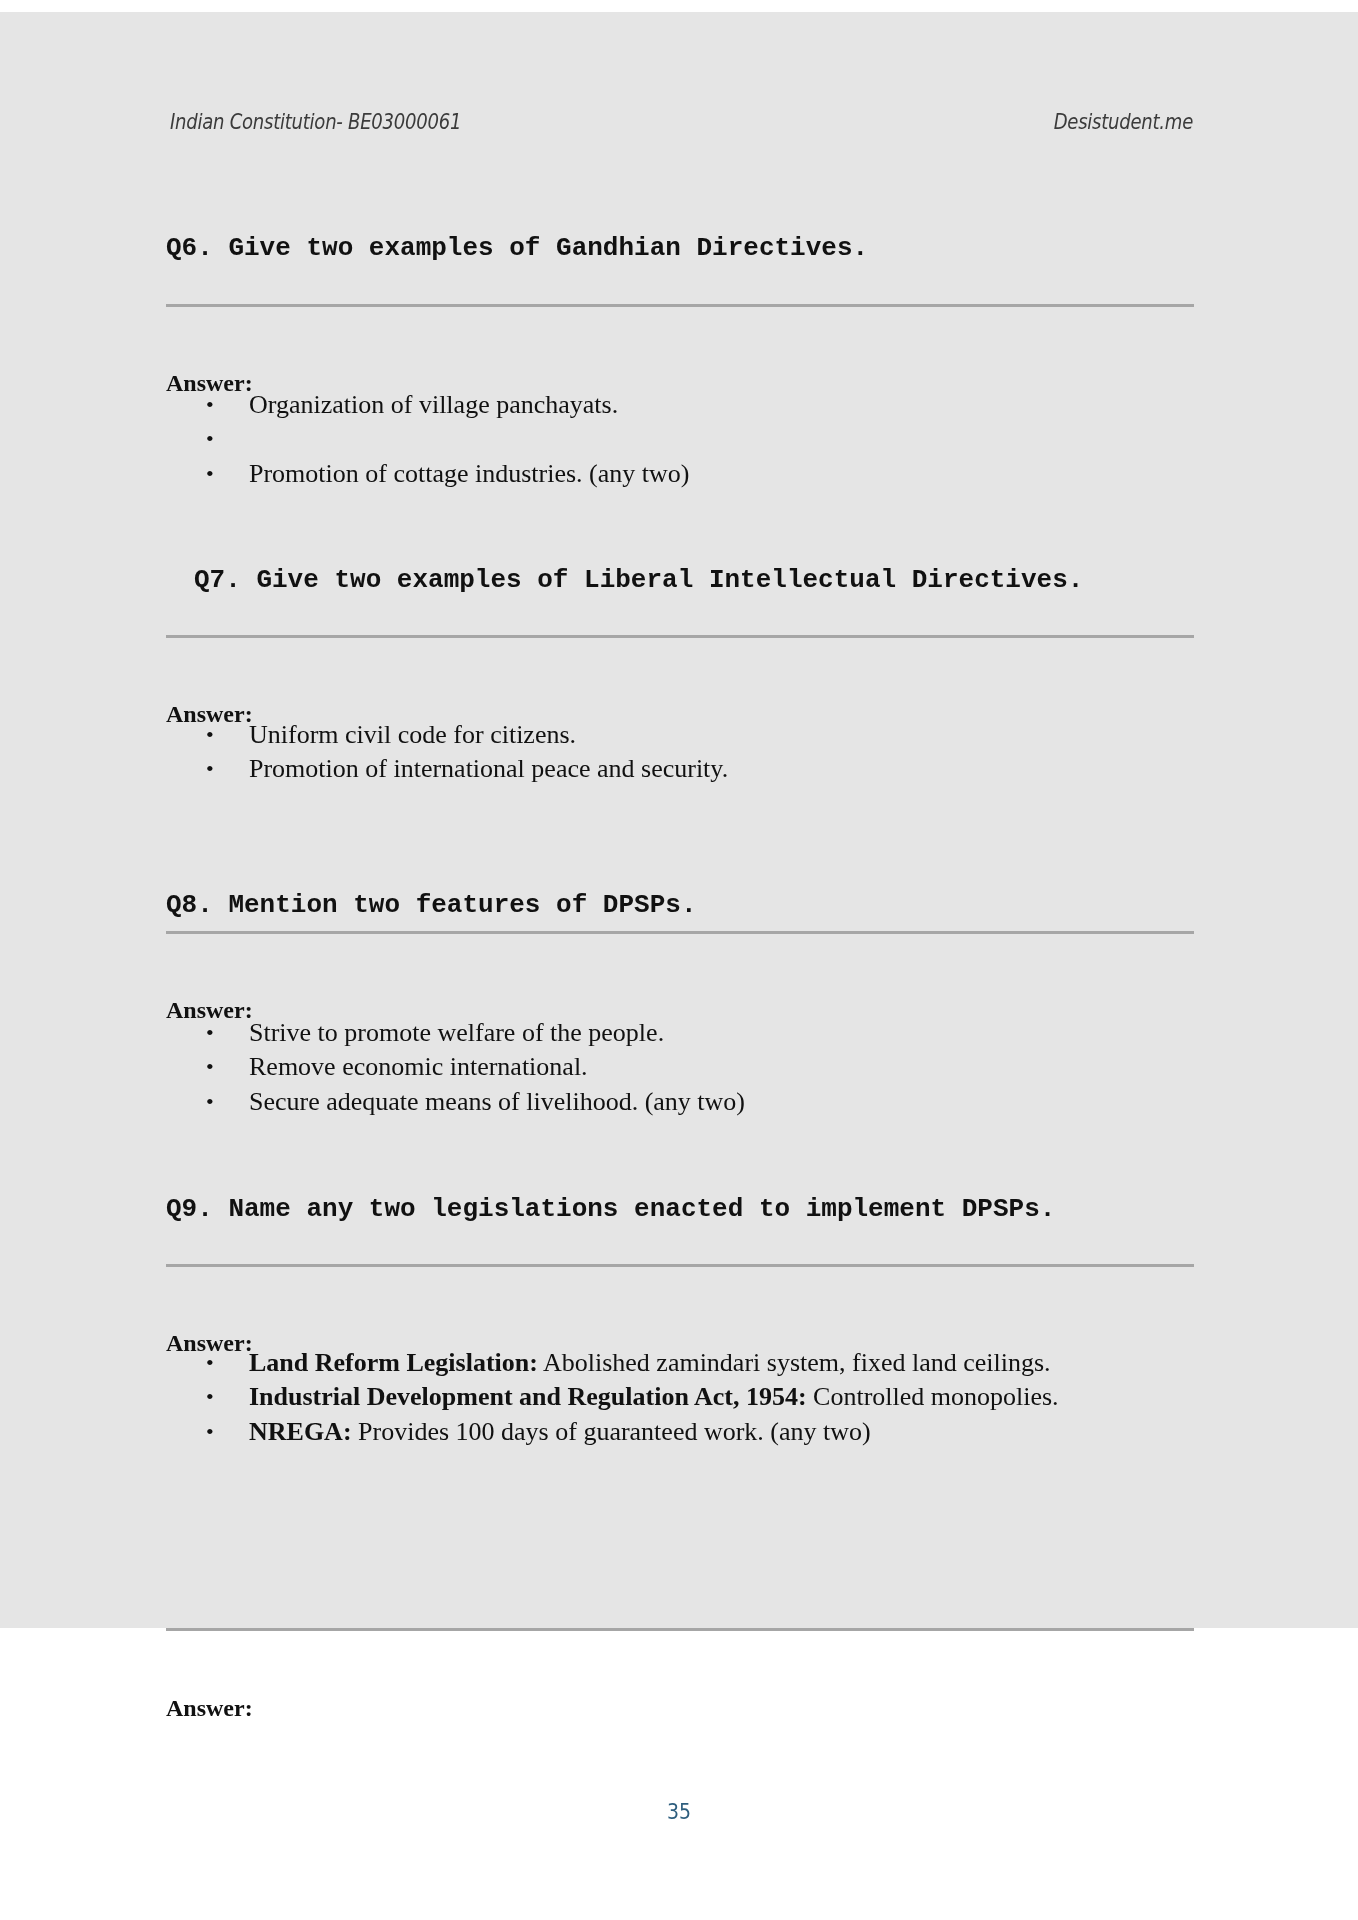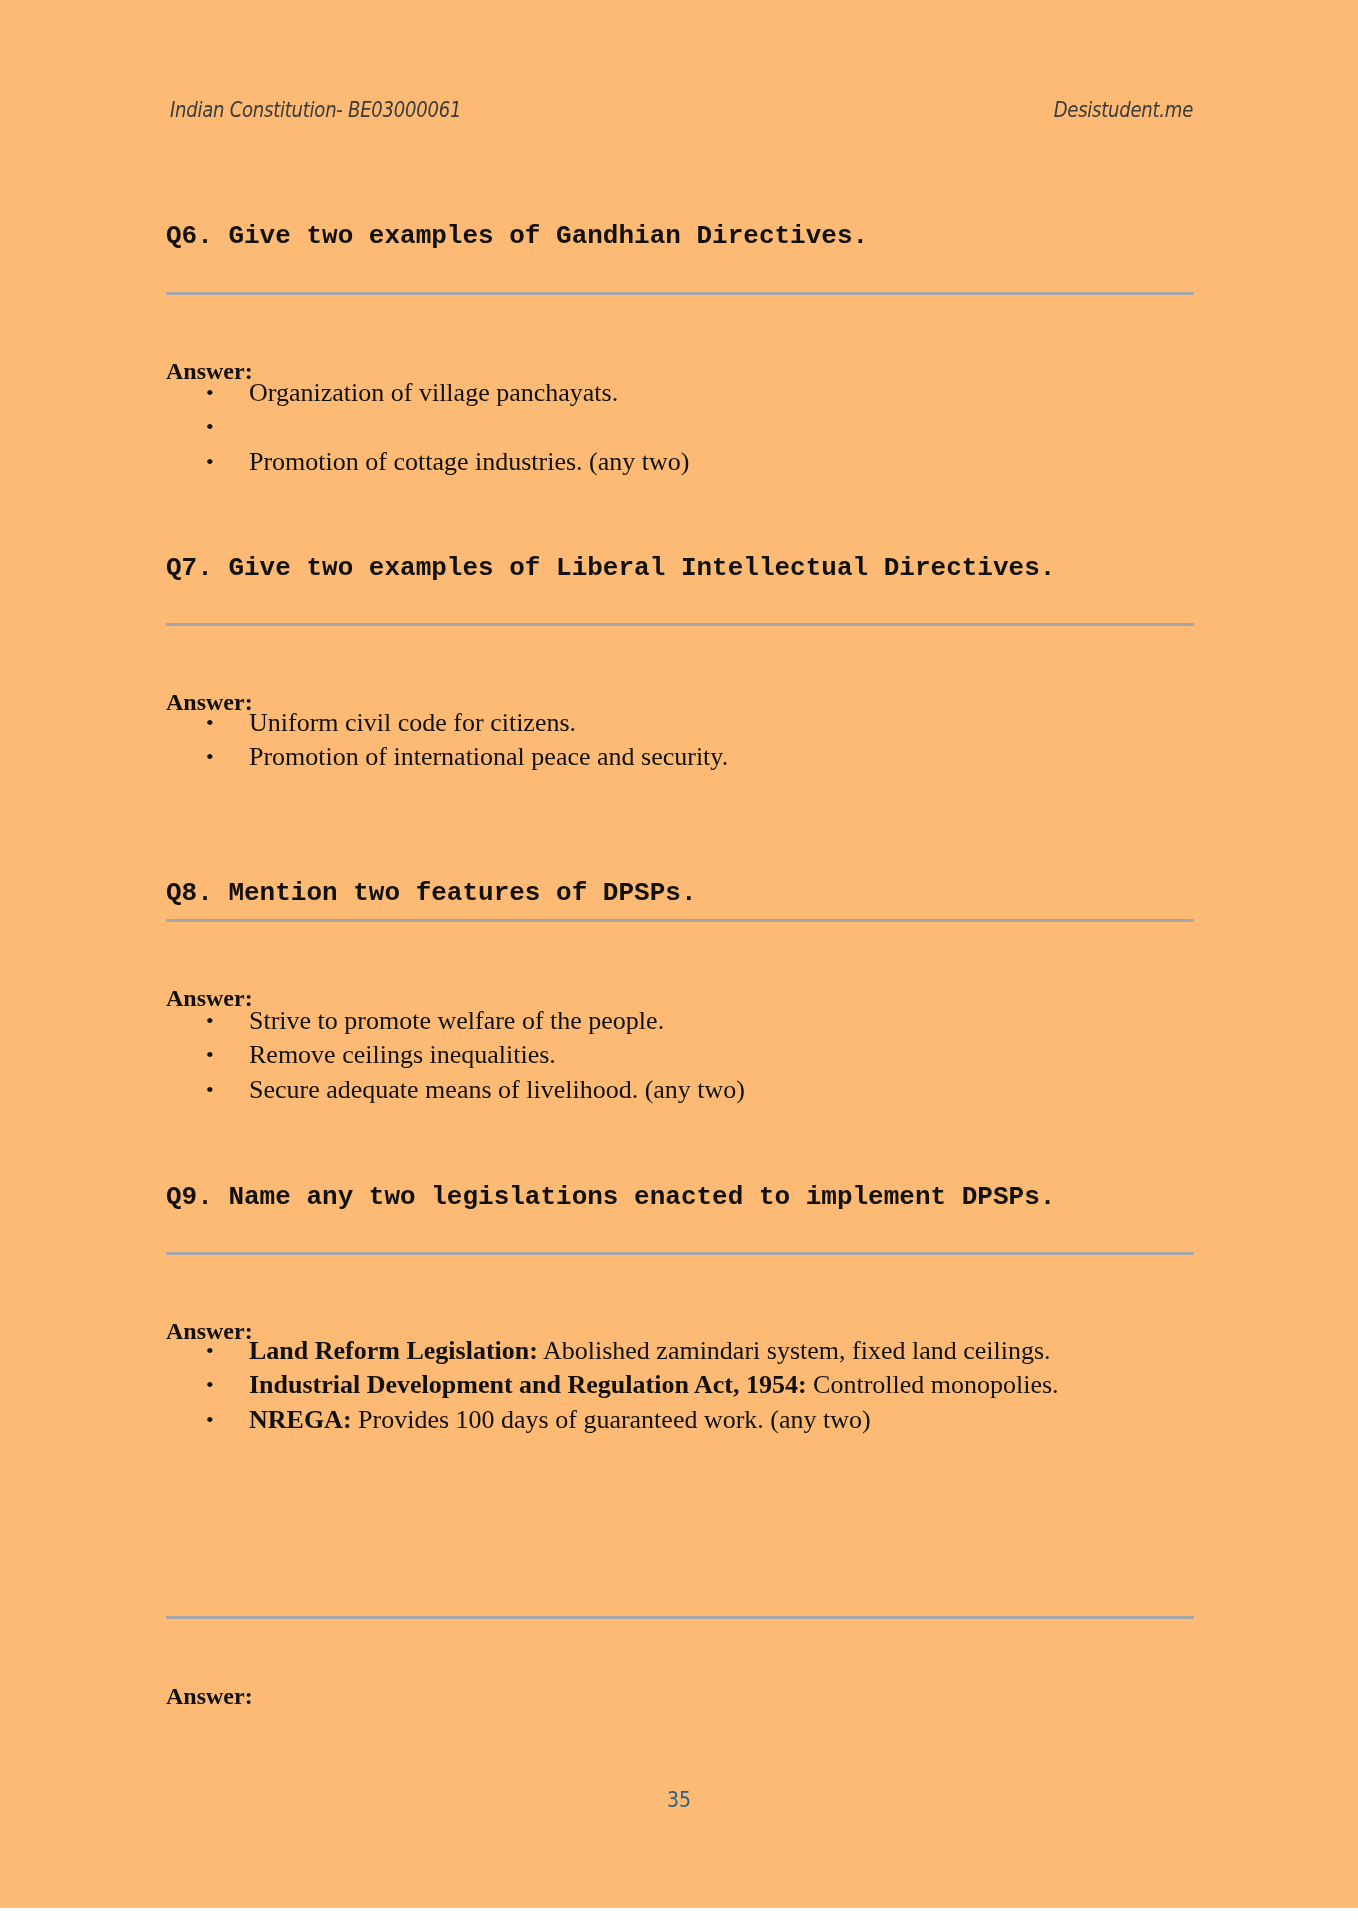--- a/index.html
+++ b/index.html
@@ -1,17 +1,17 @@
 <!DOCTYPE html>
 <html><head>
   <meta charset="utf-8">
   <style>
     html, body { margin: 0; padding: 0; background: #ffffff; }
     body { width: 1358px; height: 1920px; position: relative; overflow: hidden; }
-    .page { position: absolute; left: 0; top: 0; width: 1358px; height: 1908px; background: #fdba74; }
+    .page { position: absolute; left: 0; top: 12px; width: 1358px; height: 1616px; background: #e5e5e5; }
 
     .hdr {
       position: absolute; top: 98px;
       font-family: "DejaVu Sans", sans-serif; font-style: italic;
       font-size: 21px; color: #3b3b3b; letter-spacing: -0.3px;
       transform: scaleX(0.86); 
     }
     .hdr-left { left: 170px; transform-origin: left center; }
     .hdr-right { right: 165px; transform-origin: right center; }
 
@@ -68,34 +68,34 @@
 
   <div class="q-title" style="top:216px;">Q6. Give two examples of Gandhian Directives.</div>
   <div class="rule" style="top:292px;"></div>
   <div class="answer-label" style="top:322px;">Answer:</div>
   <ul class="blist" style="top:376px;">
     <li><span class="bullet">•</span><span>Organization of village panchayats.</span></li>
     <li><span class="bullet">•</span></li>
     <li><span class="bullet">•</span><span>Promotion of cottage industries. (any two)</span></li>
   </ul>
 
-  <div class="q-title" style="top:548px;">Q7. Give two examples of Liberal Intellectual Directives.</div>
+  <div class="q-title" style="top:548px;margin-left:28px;">Q7. Give two examples of Liberal Intellectual Directives.</div>
   <div class="rule" style="top:623px;"></div>
   <div class="answer-label" style="top:653px;">Answer:</div>
   <ul class="blist" style="top:706px;">
     <li><span class="bullet">•</span><span>Uniform civil code for citizens.</span></li>
     <li><span class="bullet">•</span><span>Promotion of international peace and security.</span></li>
   </ul>
 
   <div class="q-title" style="top:845px;margin-top:28px;">Q8. Mention two features of DPSPs.</div>
   <div class="rule" style="top:919px;"></div>
   <div class="answer-label" style="top:949px;">Answer:</div>
   <ul class="blist" style="top:1004px;">
     <li><span class="bullet">•</span><span>Strive to promote welfare of the people.</span></li>
-    <li><span class="bullet">•</span><span>Remove ceilings inequalities.</span></li>
+    <li><span class="bullet">•</span><span>Remove economic international.</span></li>
     <li><span class="bullet">•</span><span>Secure adequate means of livelihood. (any two)</span></li>
   </ul>
 
   <div class="q-title" style="top:1177px;">Q9. Name any two legislations enacted to implement DPSPs.</div>
   <div class="rule" style="top:1252px;"></div>
   <div class="answer-label" style="top:1282px;">Answer:</div>
   <ul class="blist" style="top:1334px;">
     <li><span class="bullet">•</span><b>Land Reform Legislation:</b><span> Abolished zamindari system, fixed land ceilings.</span></li>
     <li><span class="bullet">•</span><b>Industrial Development and Regulation Act, 1954:</b><span> Controlled monopolies.</span></li>
     <li><span class="bullet">•</span><b>NREGA:</b><span> Provides 100 days of guaranteed work. (any two)</span></li>

